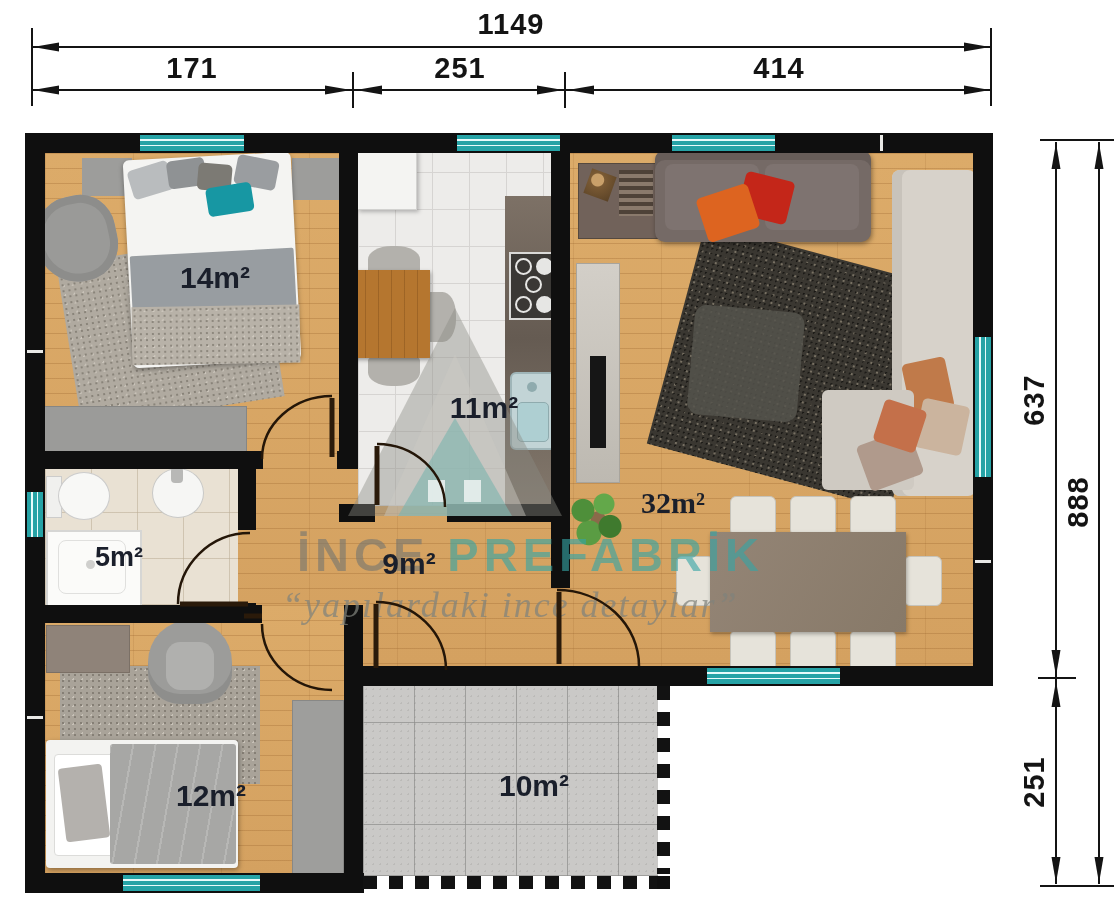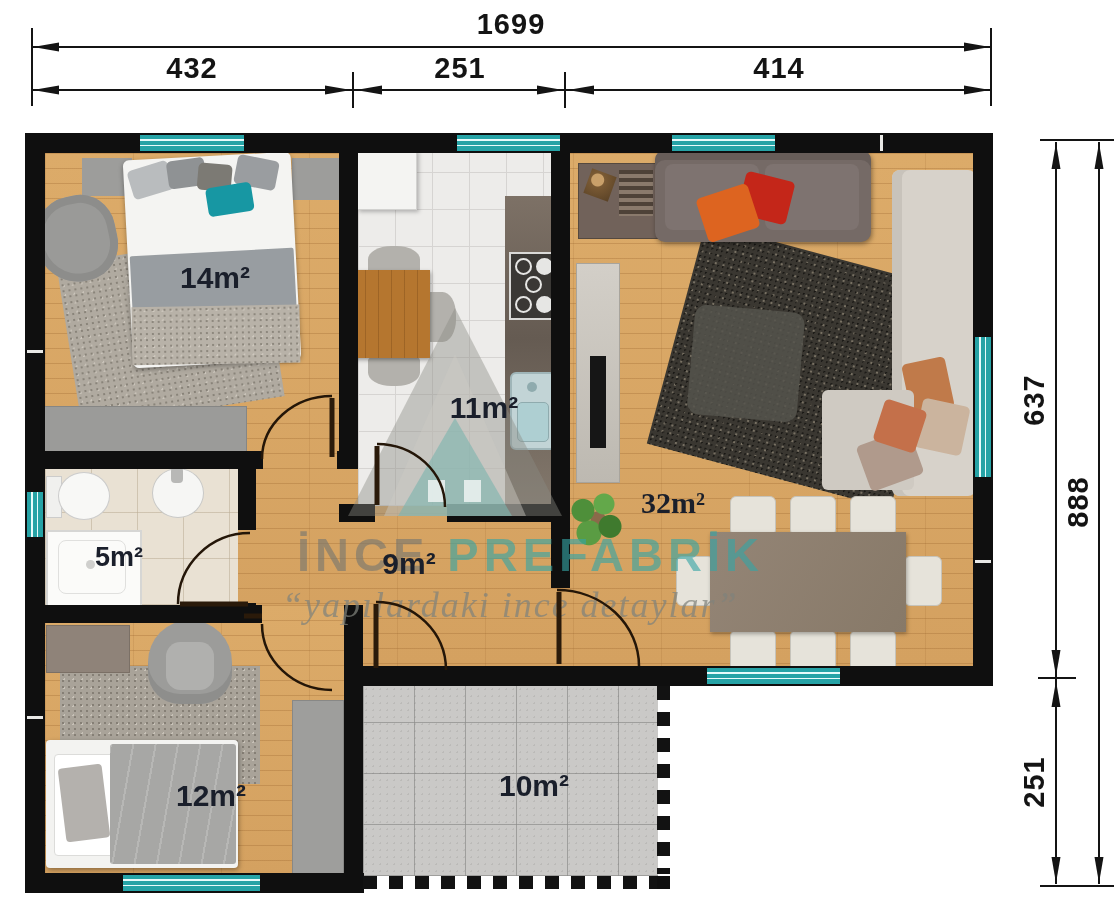--- a/index.html
+++ b/index.html
@@ -199,22 +199,22 @@
   <div class="wm-slogan" style="left:282px;top:584px;">“yapılardaki ince detaylar”</div>
 
   <div class="room-label" style="left:215px;top:278px;">14m²</div>
   <div class="room-label" style="left:440px;top:408px;margin-left:44px;">11m²</div>
   <div class="room-label" style="left:673px;top:503px;font-family:Liberation Serif, serif;">32m²</div>
   <div class="room-label" style="left:119px;top:557px;font-size:27px;">5m²</div>
   <div class="room-label" style="left:409px;top:564px;">9m²</div>
   <div class="room-label" style="left:211px;top:796px;">12m²</div>
   <div class="room-label" style="left:534px;top:786px;">10m²</div>
 
-  <div class="dim-label" style="left:511px;top:24px;">1699</div>
-  <div class="dim-label" style="left:192px;top:68px;">432</div>
+  <div class="dim-label" style="left:511px;top:24px;">1149</div>
+  <div class="dim-label" style="left:192px;top:68px;">171</div>
   <div class="dim-label" style="left:460px;top:68px;">251</div>
   <div class="dim-label" style="left:779px;top:68px;">414</div>
   <div class="dim-label-v" style="left:1034px;top:400px;">637</div>
   <div class="dim-label-v" style="left:1078px;top:502px;">888</div>
   <div class="dim-label-v" style="left:1034px;top:782px;">251</div>
 
   <svg class="overlay" width="1119" height="914" viewBox="0 0 1119 914">
     <g stroke="#141414" stroke-width="2">
       <line x1="32" y1="47" x2="991" y2="47"></line>
       <line x1="32" y1="90" x2="991" y2="90"></line>

